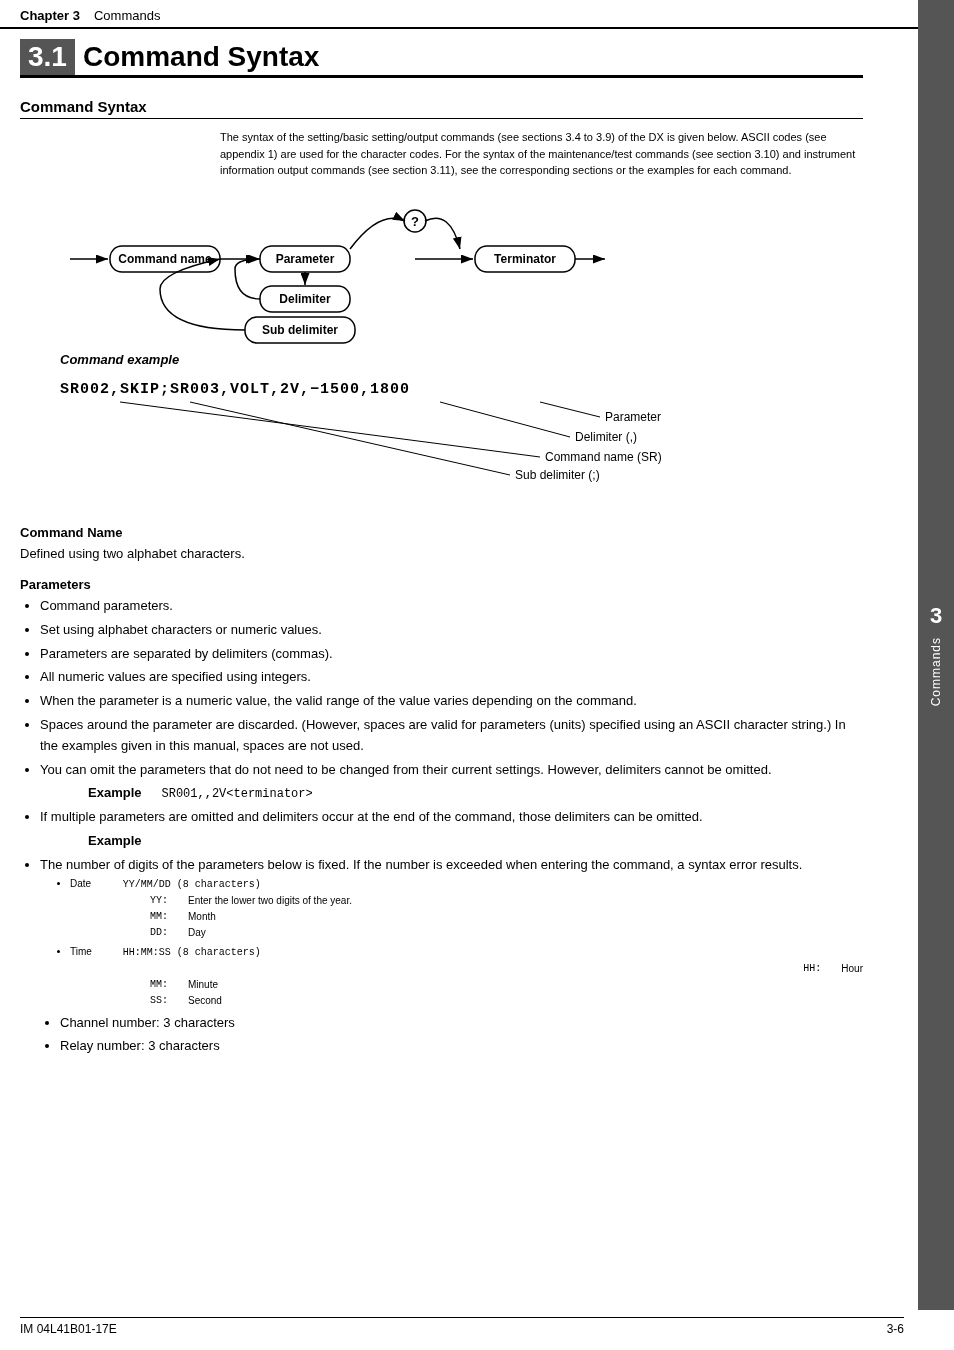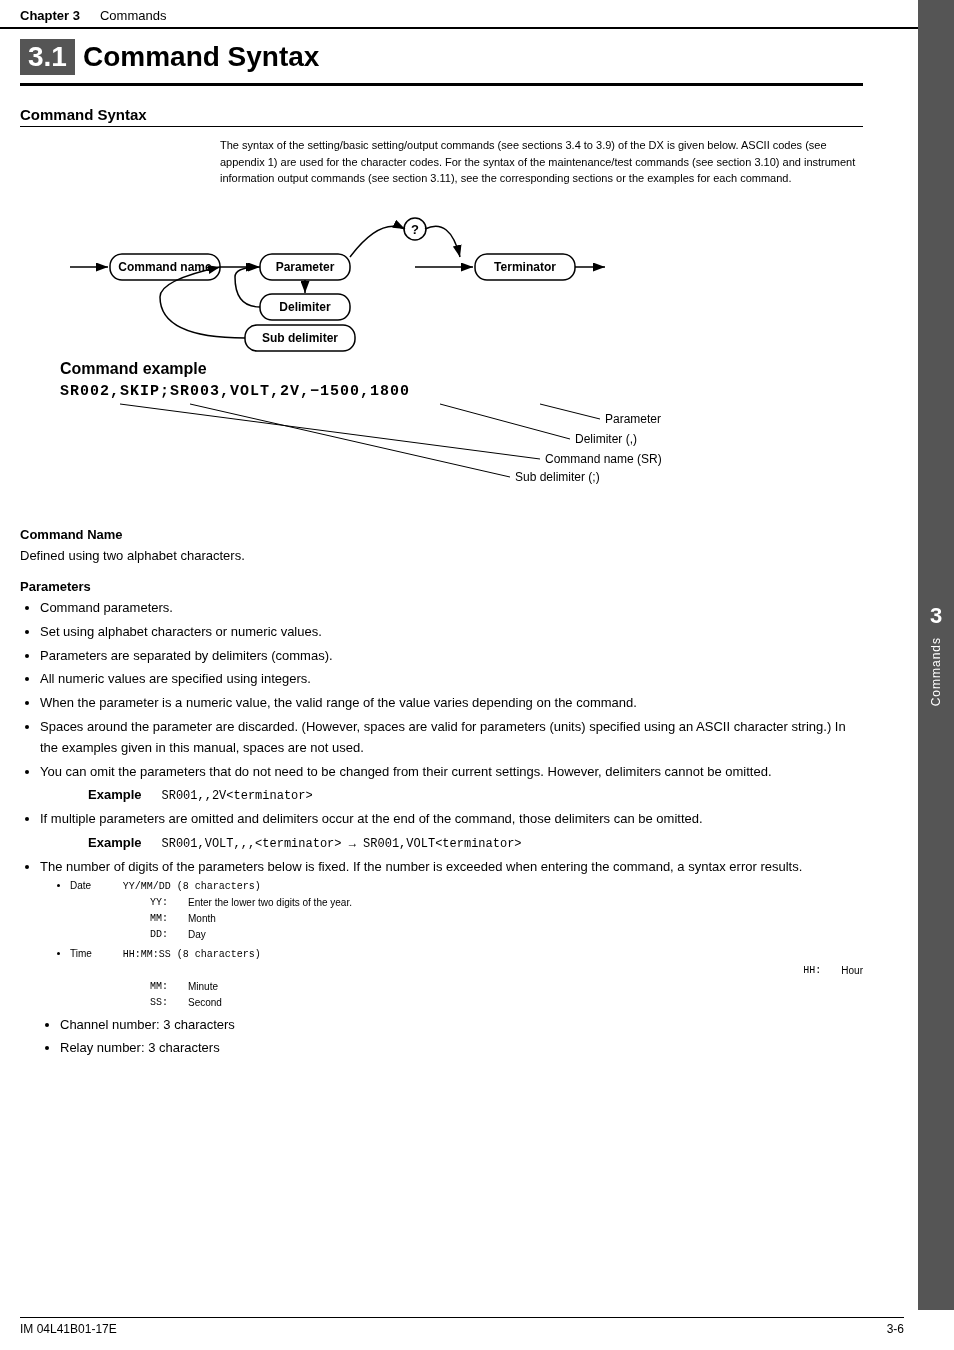--- a/index.html
+++ b/index.html
@@ -20,21 +20,21 @@
       position: relative;
       padding: 0;
     }
 
     
     .top-header {
       border-bottom: 2px solid #000;
       padding: 8px 20px 4px 20px;
       display: flex;
       align-items: baseline;
-      gap: 20px;
+      gap: 14px;
     }
     .chapter-label {
       font-weight: bold;
       font-size: 13px;
     }
     .chapter-title-top {
       font-size: 13px;
     }
 
     
@@ -81,21 +81,20 @@
     .section-title-box span {
       color: #fff;
       font-size: 28px;
       font-weight: bold;
     }
     .section-heading-row {
       display: flex;
       align-items: center;
       margin-bottom: 20px;
       border-bottom: 3px solid #000;
-      padding-bottom: 8px;
     }
     .section-heading-text {
       font-size: 28px;
       font-weight: bold;
     }
 
     
     .subsection-heading {
       font-size: 15px;
       font-weight: bold;
@@ -122,23 +121,24 @@
 
     
     .diagram-area {
       margin: 20px 0 20px 40px;
       position: relative;
     }
 
     
     .cmd-example-label {
       font-weight: bold;
-      font-size: 16px;
-      margin-bottom: 5px;
+      font-size: 13px;
+      margin-bottom: 14px;
       margin-left: 40px;
+      font-style: italic;
     }
     .cmd-example-area {
       margin: 0 0 20px 40px;
       position: relative;
     }
     .cmd-code {
       font-family: 'Courier New', Courier, monospace;
       font-size: 15px;
       font-weight: bold;
       letter-spacing: 1px;
@@ -323,21 +323,20 @@
         <span>You can omit the parameters that do not need to be changed from their current settings. However, delimiters cannot be omitted.</span>
         <div class="example-line">
           <span class="example-bold">Example</span>
           <span class="example-code">SR001,,2V&lt;terminator&gt;</span>
         </div>
       </li>
       <li>
         <span>If multiple parameters are omitted and delimiters occur at the end of the command, those delimiters can be omitted.</span>
         <div class="example-line">
           <span class="example-bold">Example</span>
-          <span class="example-code">SR001,VOLT,,,&lt;terminator&gt; → SR001,VOLT&lt;terminator&gt;</span>
         </div>
       </li>
       <li>
         <span>The number of digits of the parameters below is fixed. If the number is exceeded when entering the command, a syntax error results.</span>
         
         <ul class="sub-bullet-list">
           <li>
             <span style="display:inline-block; width:50px; vertical-align:top;">Date</span>
             <span style="font-family: 'Courier New', monospace;">YY/MM/DD (8 characters)</span>
             <div style="margin-left:80px;">

